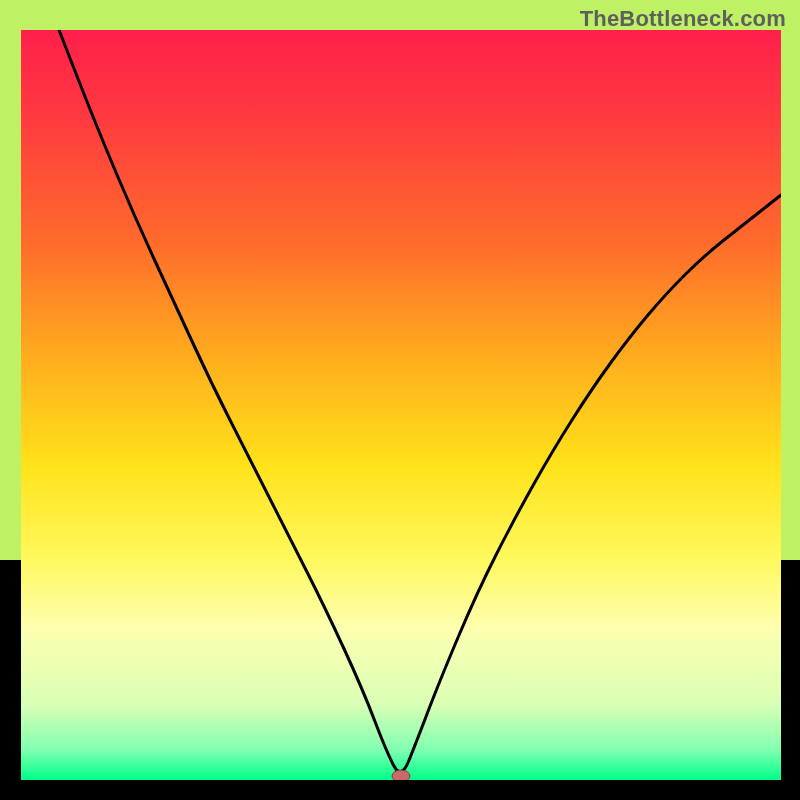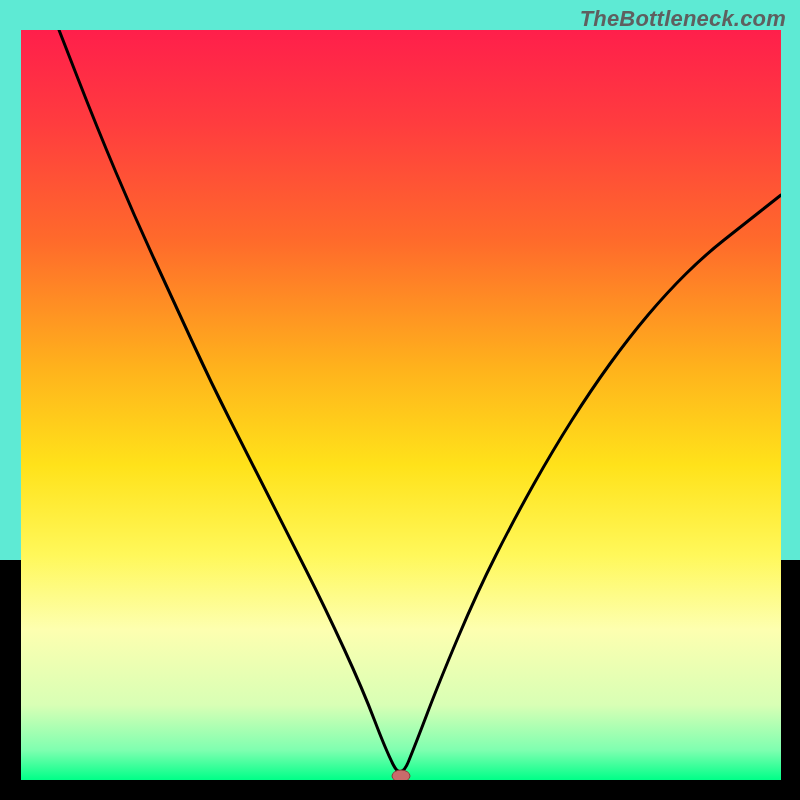--- a/index.html
+++ b/index.html
@@ -8,22 +8,21 @@
     width: 800px;
     height: 800px;
     background: #000;
     overflow: hidden;
     font-family: Arial, Helvetica, sans-serif;
   }
   .frame {
     position: relative;
     width: 800px;
     height: 560px;
-    background: #5eead4;
-    font-style: italic;
+    background: #bef264;
   }
   .watermark {
     position: absolute;
     top: 6px;
     right: 14px;
     color: #5f5f5f;
     font-size: 22px;
     font-weight: 600;
     letter-spacing: 0.2px;
     z-index: 5;

